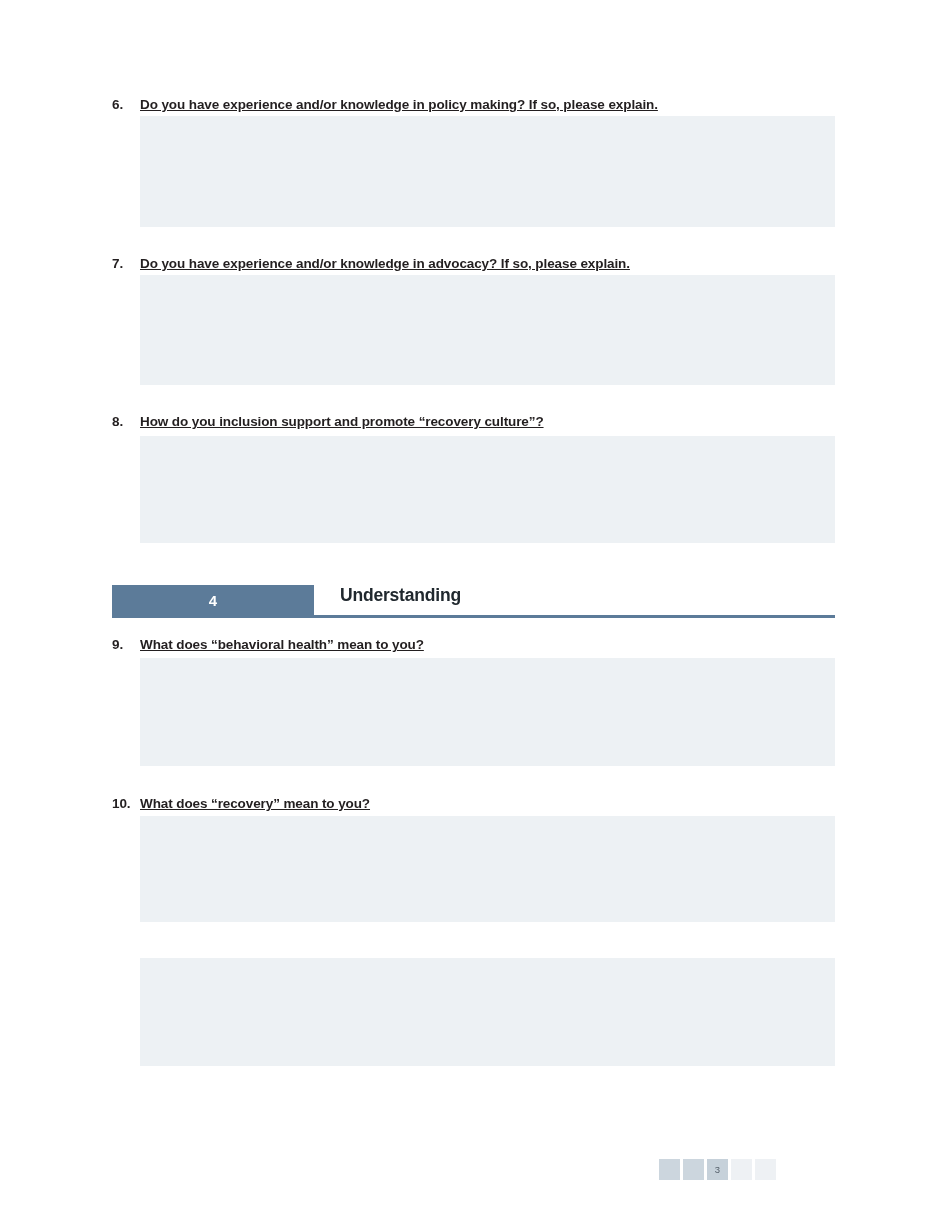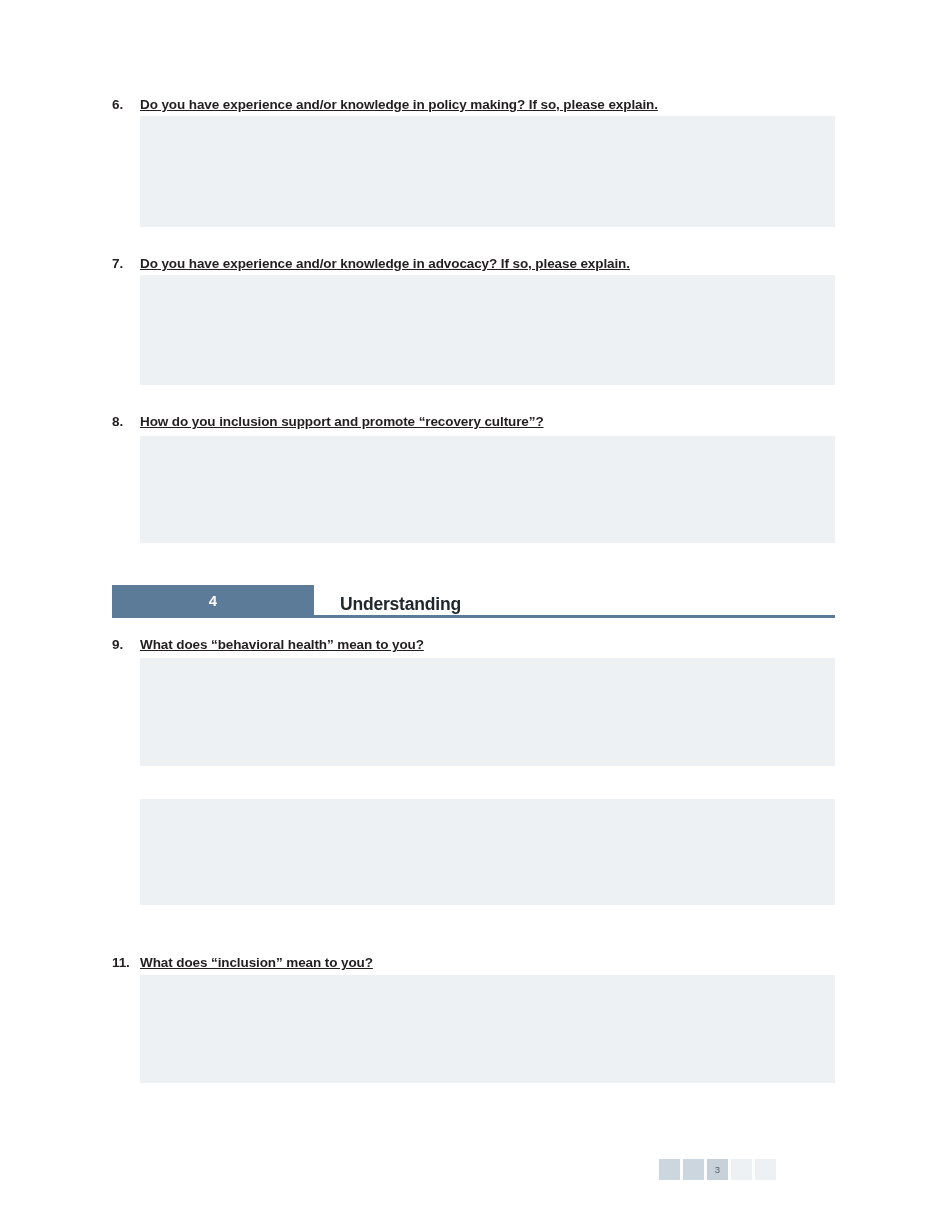--- a/index.html
+++ b/index.html
@@ -77,21 +77,21 @@
     font-weight: bold;
     display: flex;
     align-items: center;
     justify-content: center;
     letter-spacing: 0px;
   }
   .section-title-wrap {
     flex: 1 1 auto;
     background: #ffffff;
     display: flex;
-    align-items: flex-end;
+    align-items: flex-start;
     padding-left: 26px;
   }
   .section-title {
     font-size: 17.5px;
     font-weight: bold;
     color: #20282e;
     letter-spacing: -0.2px;
   }
   .section-rule {
     height: 3px;
@@ -148,27 +148,27 @@
         <div class="answer-box" style="height: 107px; margin-top: 5px;"></div>
       </div>
       <div class="question-block" style="top: 637px;">
         <div class="q-line">
           <span class="q-num">9.</span>
           <span class="q-text">What does “behavioral health” mean to you?</span>
         </div>
         <div class="answer-box" style="height: 108px; margin-top: 4px;"></div>
       </div>
       <div class="question-block" style="top: 796px;">
+        <div class="q-line">
+          <span class="q-num">10.</span>
+          <span class="q-text">What does “recovery” mean to you?</span>
+        </div>
         <div class="answer-box" style="height: 106px; margin-top: 3px;"></div>
       </div>
       <div class="question-block" style="top: 955px;">
-        <div class="q-line">
-          <span class="q-num">11.</span>
-          <span class="q-text">What does “inclusion” mean to you?</span>
-        </div>
         <div class="answer-box" style="height: 108px; margin-top: 3px;"></div>
       </div>
     </div>
 
   <div class="section-header" id="section-header" style="top: 585px;">
     <div class="section-bar">
       <div class="section-number">4</div>
       <div class="section-title-wrap">
         <span class="section-title">Understanding</span>
       </div>

